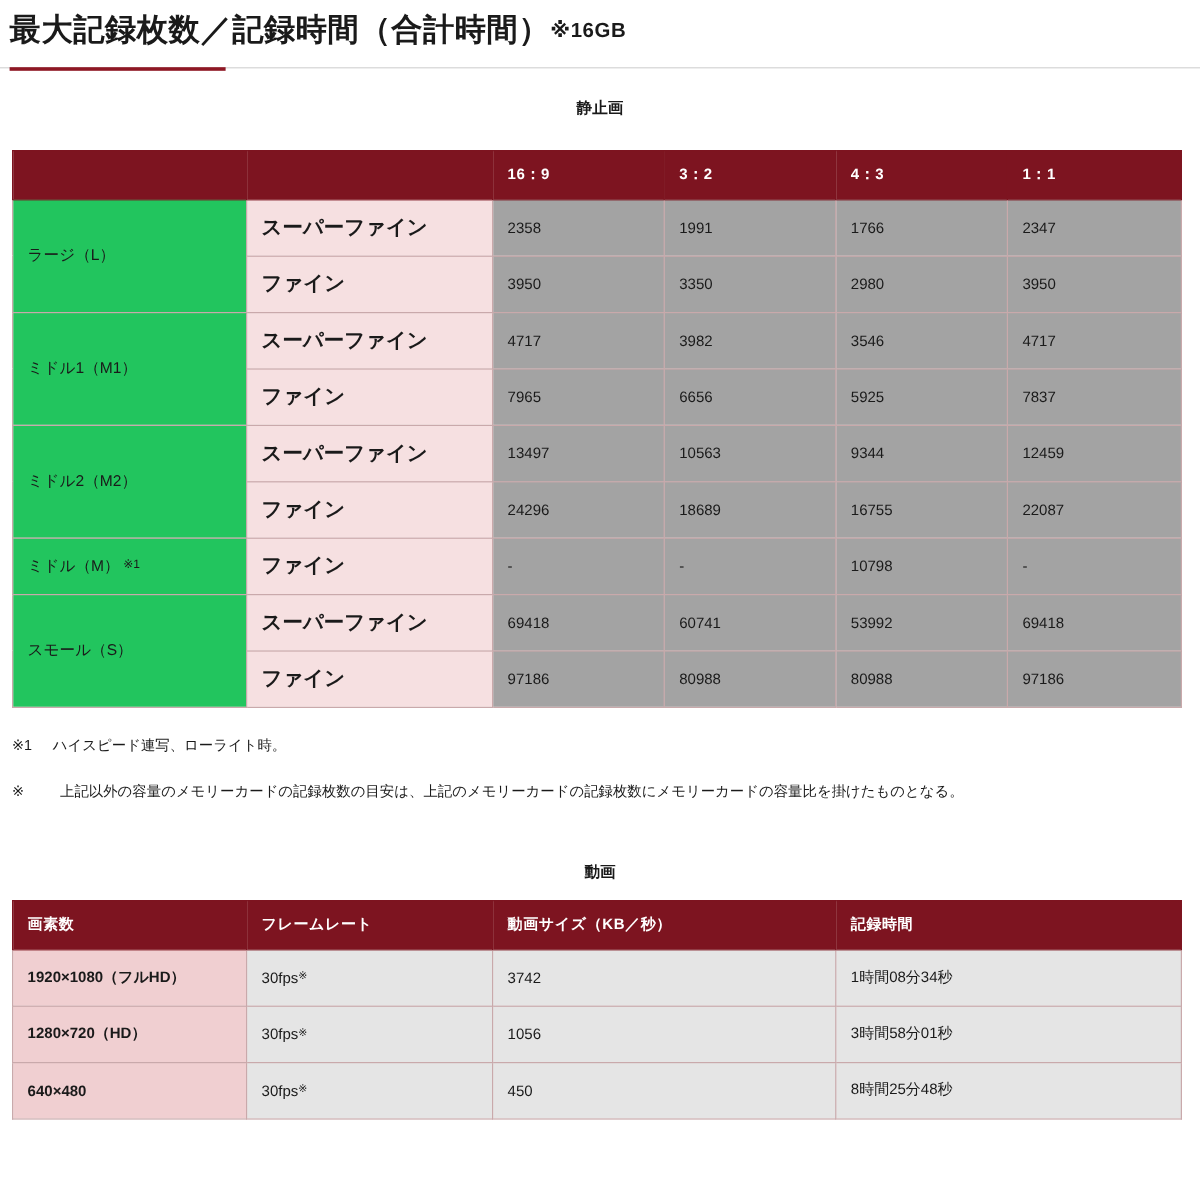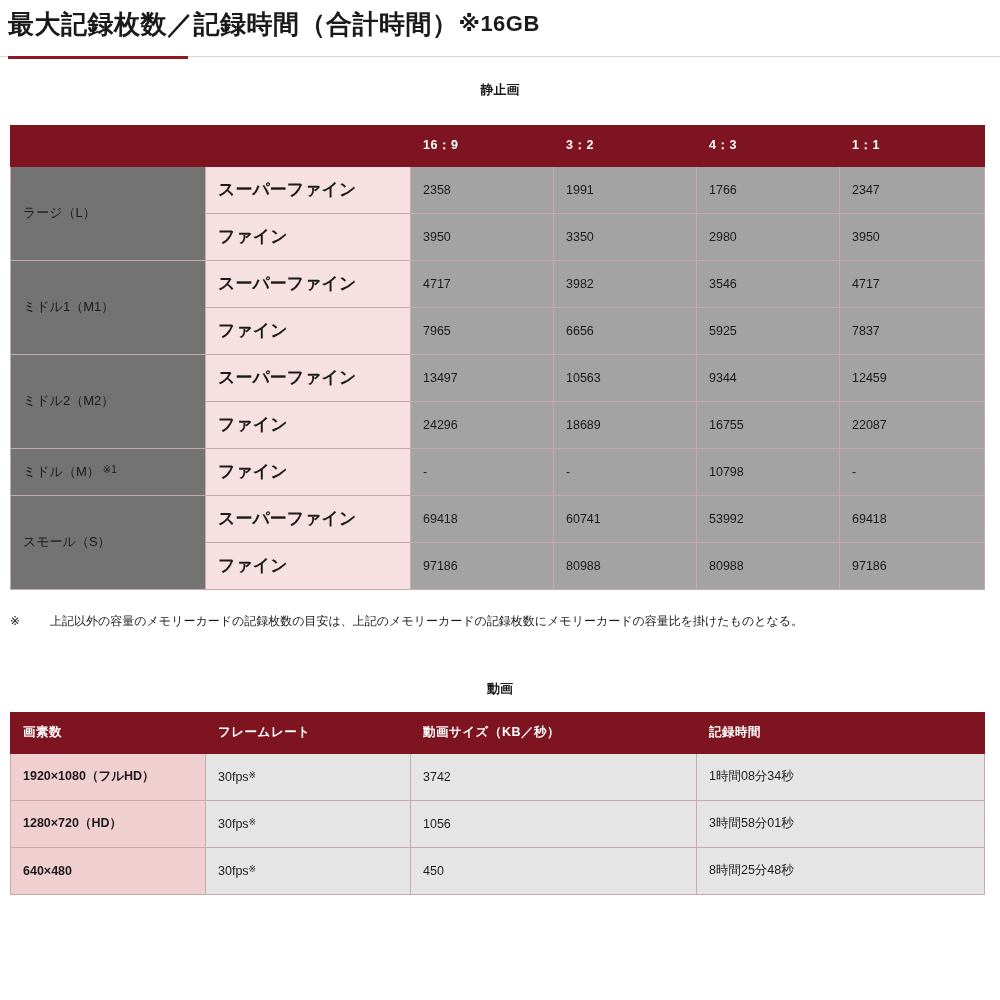--- a/index.html
+++ b/index.html
@@ -25,21 +25,21 @@
   
   .page-title {
     font-size: 26px;
     font-weight: bold;
     letter-spacing: 0.5px;
     padding: 8px 0 0 8px;
     line-height: 1.3;
     white-space: nowrap;
   }
   .page-title .sup {
-    font-size: 22px;
+    font-size: 17px;
     font-weight: bold;
     vertical-align: 2px;
     text-align: center;
   }
   .title-rule-wrap {
     margin-top: 14px;
     position: relative;
     height: 3px;
     width: 1000px;
   }
@@ -91,21 +91,21 @@
     background: #7d1420;
     color: #ffffff;
     font-weight: bold;
     font-size: 12.5px;
     height: 40px;
     border: 1px solid #7d1420;
     letter-spacing: 0.5px;
   }
   .still-table tbody tr { height: 47px; }
   .still-table td.c-size {
-    background: #737373;
+    background: #22c55e;
     font-weight: normal;
     font-size: 13px;
   }
   .still-table td.c-quality {
     background: #f6e0e1;
     font-weight: bold;
     font-size: 17px;
   }
   .still-table td.c-val {
     background: #a3a3a3;
@@ -277,20 +277,23 @@
         <td class="c-quality">ファイン</td>
         <td class="c-val">97186</td>
         <td class="c-val">80988</td>
         <td class="c-val">80988</td>
         <td class="c-val">97186</td>
       </tr>
     </tbody>
   </table>
 
   <div class="footnotes">
+    <div class="footnote">
+      <span class="mark">※1</span><span>ハイスピード連写、ローライト時。</span>
+    </div>
     <div class="footnote wide">
       <span class="mark">※</span><span>上記以外の容量のメモリーカードの記録枚数の目安は、上記のメモリーカードの記録枚数にメモリーカードの容量比を掛けたものとなる。</span>
     </div>
   </div>
 
   <div class="spacer-movie-caption"></div>
 
   <div class="section-caption">動画</div>
 
   <div style="height:14px"></div>

